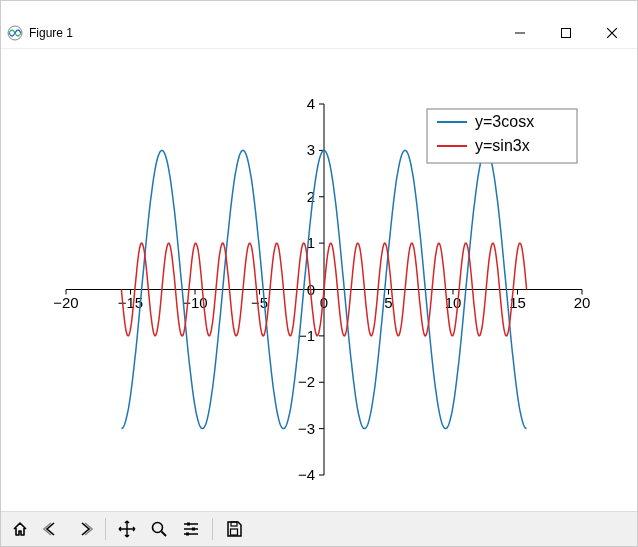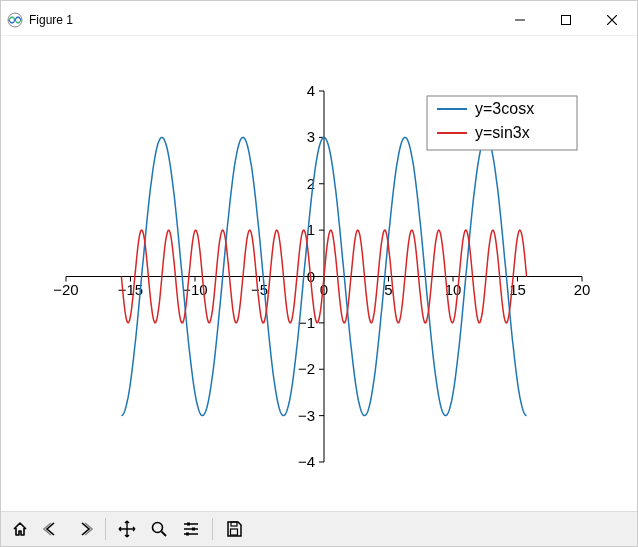--- a/index.html
+++ b/index.html
@@ -1,17 +1,17 @@
 <!DOCTYPE html>
 <html><head>
 <meta charset="utf-8">
 <style>
   html,body{margin:0;padding:0;font-family:"Segoe UI",Arial,sans-serif;font-size:13px;background:#fff;color:#000}
   .window{width:638px;height:547px;display:flex;flex-direction:column;border:1px solid #ccc;box-sizing:border-box}
-  .titlebar{height:30px;display:flex;align-items:center;padding:4px 2px 0 6px;background:#fff;border-bottom:1px solid #eee}
+  .titlebar{height:30px;display:flex;align-items:center;padding:17px 2px 0 6px;background:#fff;border-bottom:1px solid #eee}
   .titlebar .logo{width:16px;height:16px;margin-right:6px}
   .titlebar .title{flex:0 0 auto;font-size:12px}
   .titlebar .spacer{flex:1}
   .winbtn{width:46px;height:30px;display:flex;align-items:center;justify-content:center}
   .winbtn svg{display:block}
   .plot-area{flex:1;position:relative;background:#fff}
   .plot-area svg{position:absolute;inset:0}
   .toolbar{height:34px;background:#f0f0f0;border-top:1px solid #dcdcdc;display:flex;align-items:center;padding:0 4px;gap:2px}
   .tbtn{width:28px;height:26px;display:flex;align-items:center;justify-content:center;border:1px solid transparent;border-radius:2px}
   .sep{width:1px;height:22px;background:#c8c8c8;margin:0 4px}

